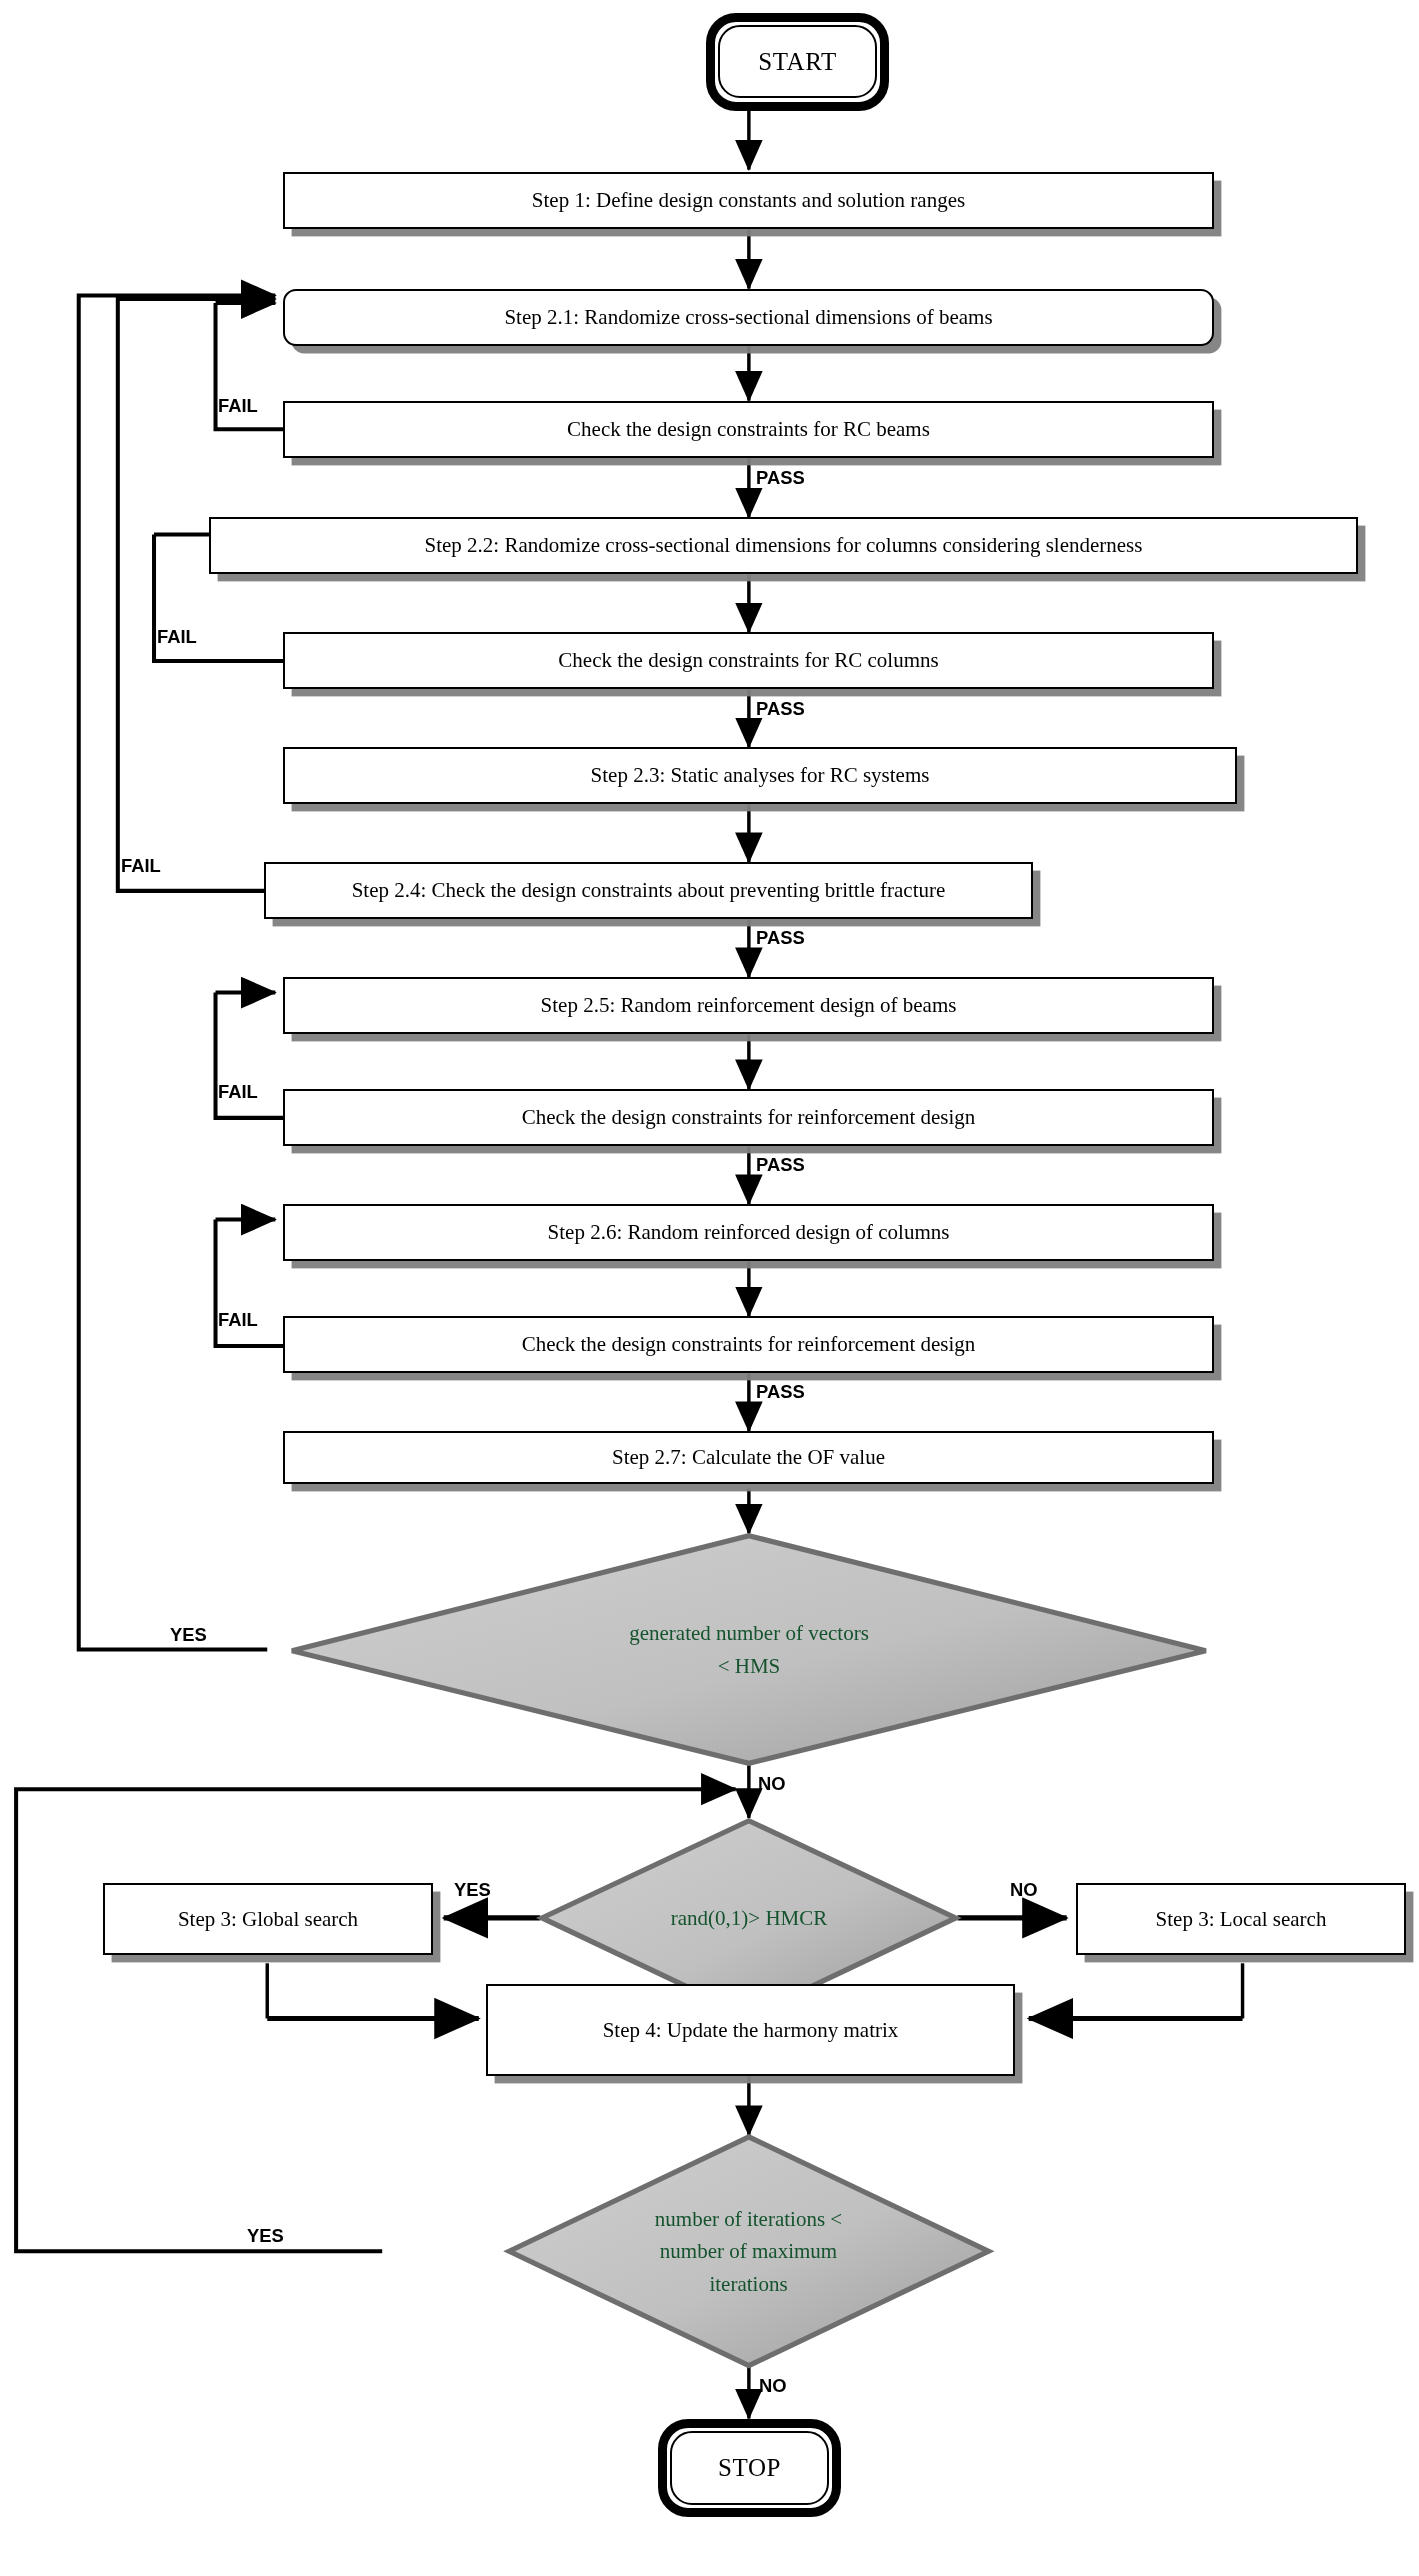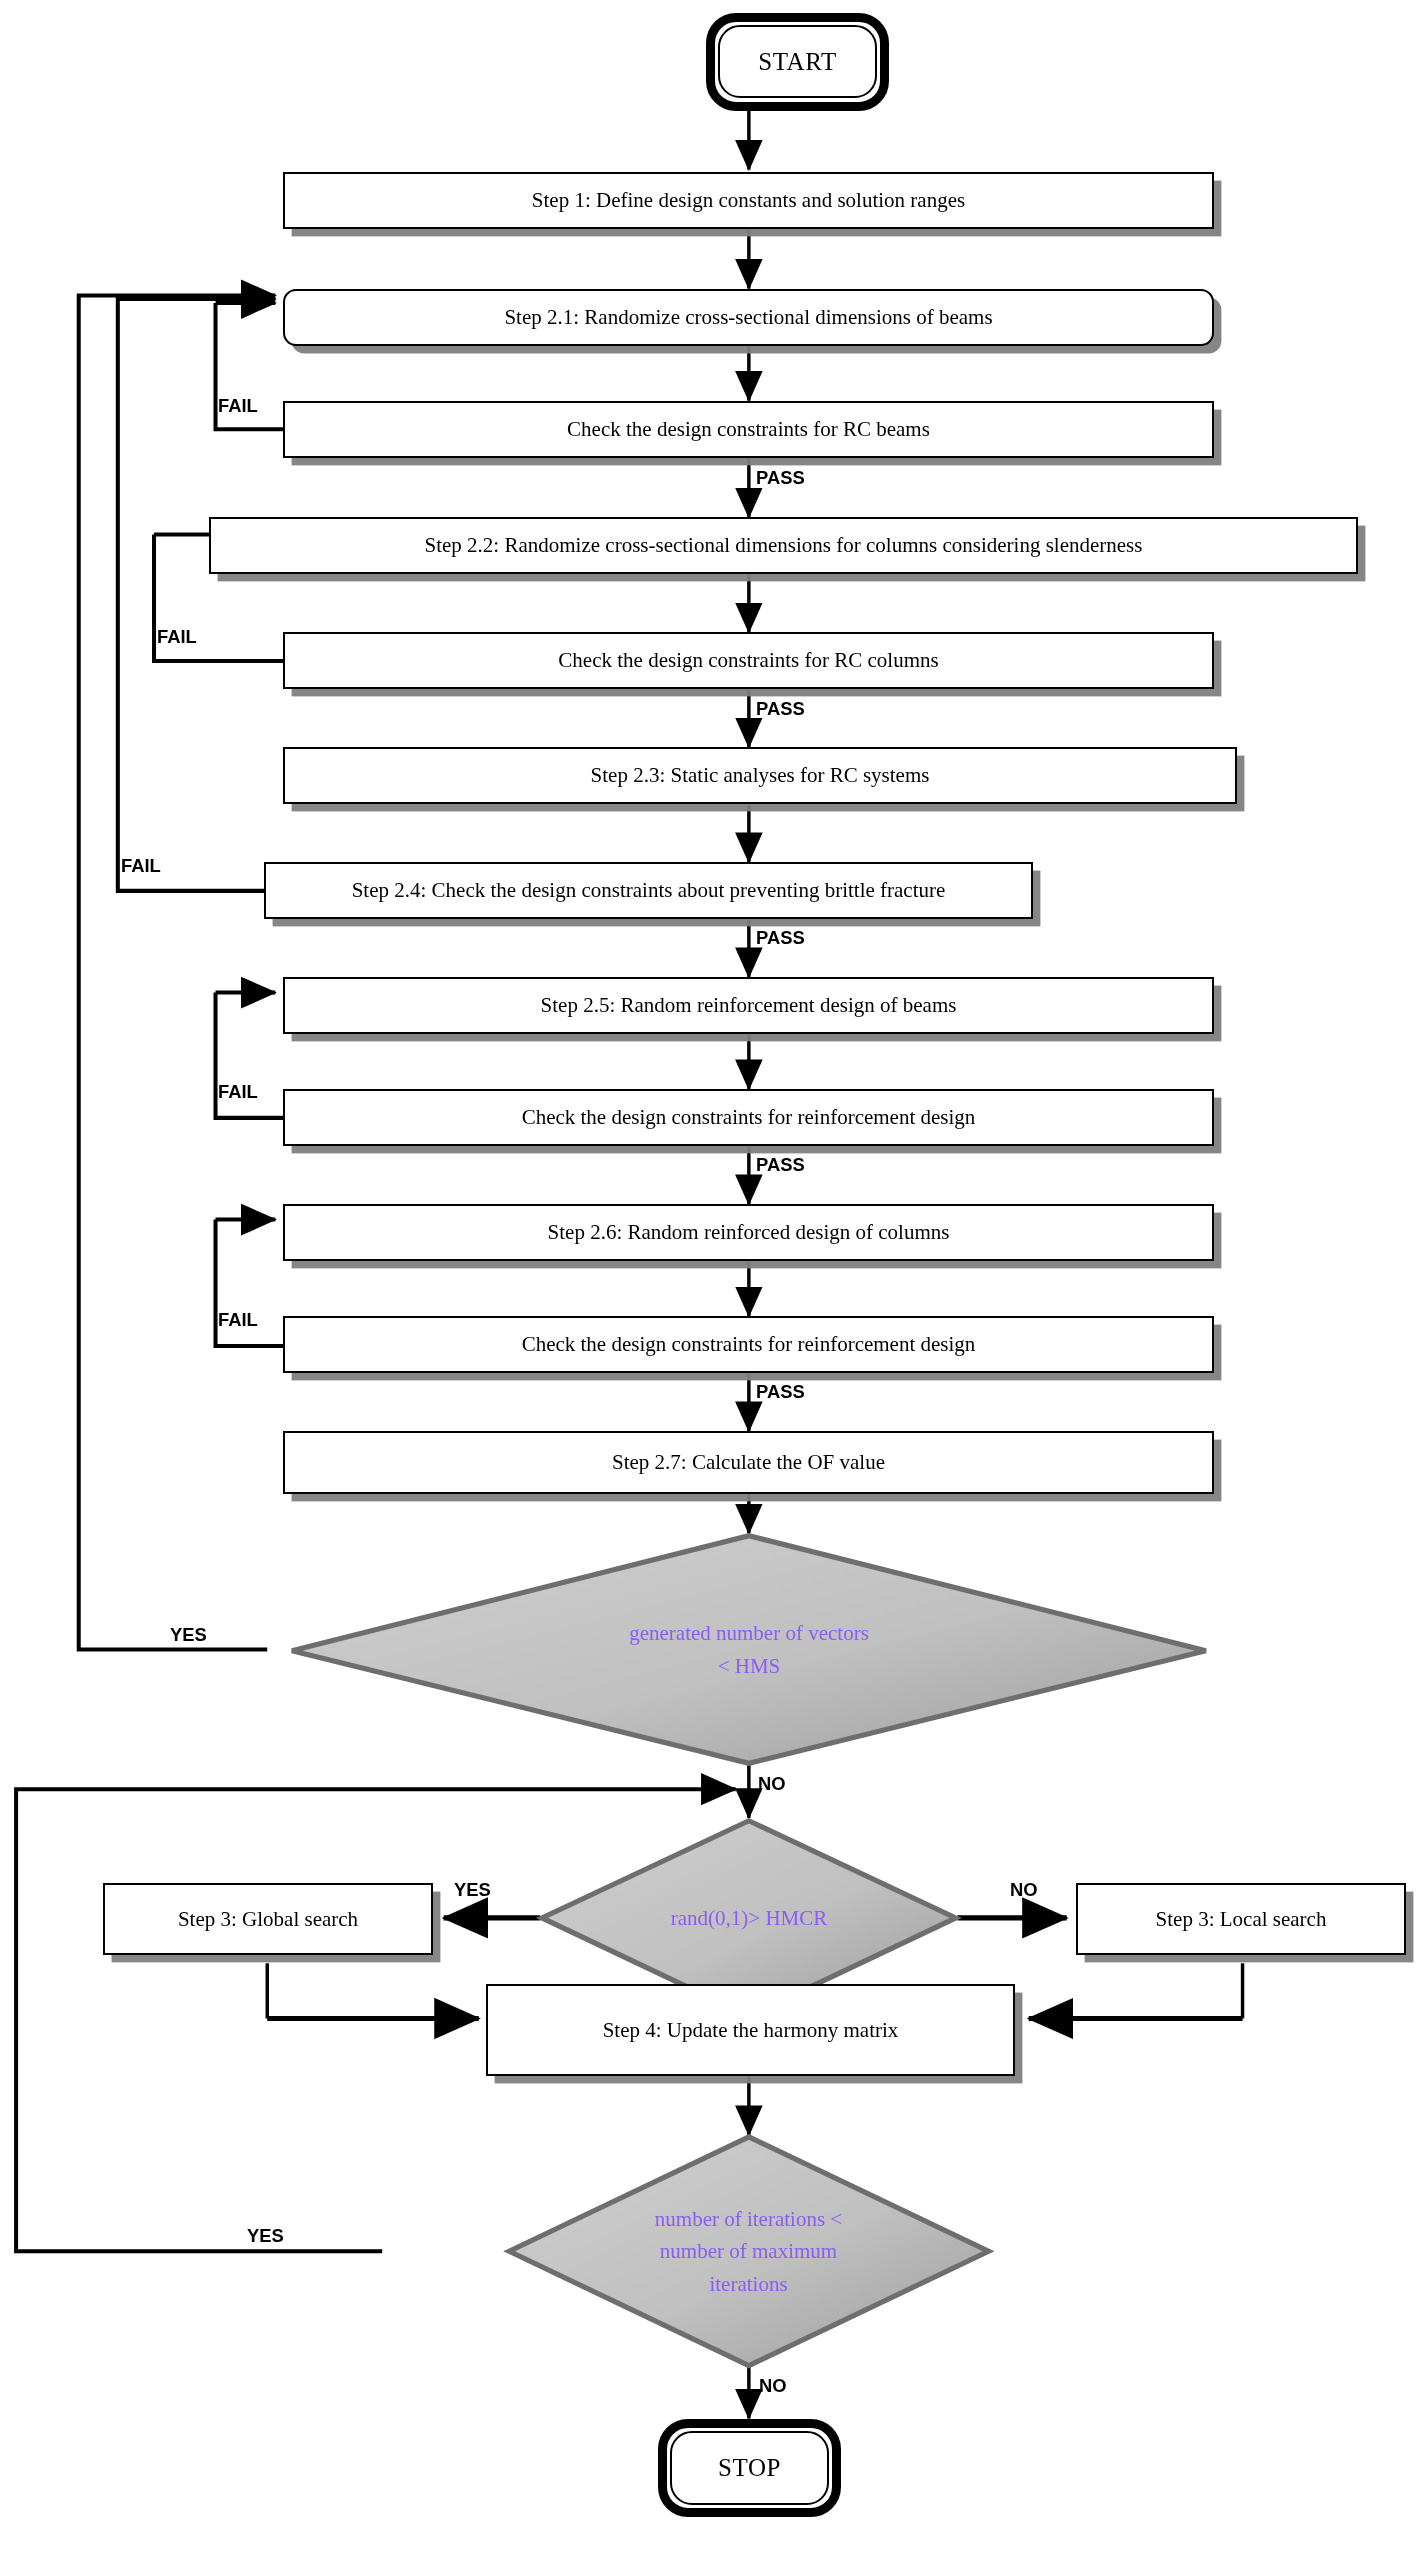--- a/index.html
+++ b/index.html
@@ -47,21 +47,21 @@
     font-size:25px;
     letter-spacing:0.6px;
     color:#000;
   }
   
   .dec{position:absolute;}
   .dec-text{
     position:absolute;left:0;top:0;width:100%;height:100%;
     display:flex;flex-direction:column;align-items:center;justify-content:center;
     font-family:"Liberation Serif", serif;
-    font-size:21px;color:#8b5cf6;text-align:center;line-height:1.55;
+    font-size:21px;color:#14532d;text-align:center;line-height:1.55;
     pointer-events:none;
   }
   
   .elabel{
     position:absolute;
     font-family:"Liberation Sans", sans-serif;
     font-weight:bold;
     font-size:18.4px;
     color:#000;
     white-space:nowrap;
@@ -233,21 +233,21 @@
   </div>
 
   <div class="proc" style="left:283px;top:1204px;width:931px;height:57px;">
     <span>Step 2.6: Random reinforced design of columns</span>
   </div>
 
   <div class="proc" style="left:283px;top:1316px;width:931px;height:57px;">
     <span>Check the design constraints for reinforcement design</span>
   </div>
 
-  <div class="proc" style="left:283px;top:1431px;width:931px;height:63px;">
+  <div class="proc" style="left:283px;top:1431px;width:931px;height:53px;">
     <span>Step 2.7: Calculate the OF value</span>
   </div>
 
   <div class="proc" style="left:103px;top:1883px;width:330px;height:72px;">
     <span>Step 3: Global search</span>
   </div>
 
   <div class="proc" style="left:1076px;top:1883px;width:330px;height:72px;">
     <span>Step 3: Local search</span>
   </div>

